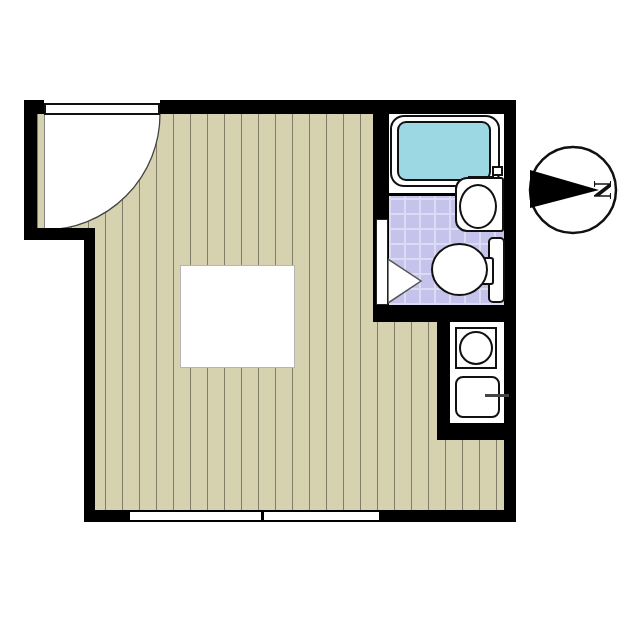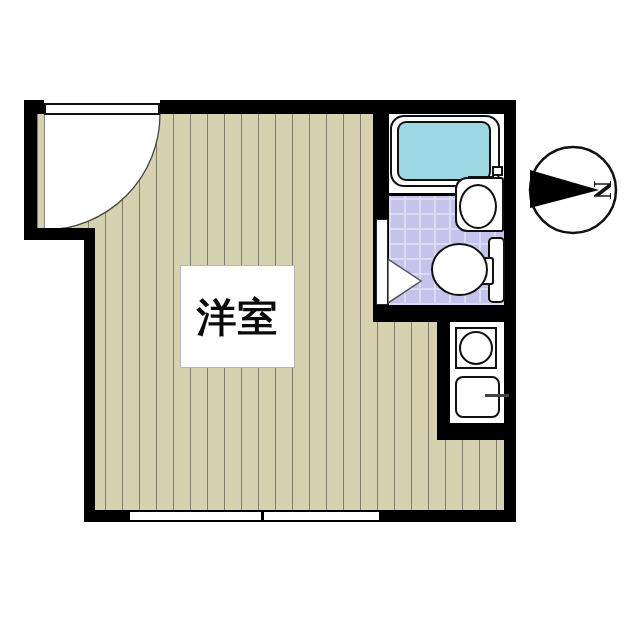--- a/index.html
+++ b/index.html
@@ -81,21 +81,20 @@
   <div class="fixture" style="left:488px;top:237px;width:17px;height:66px;border-radius:5px;border-width:2.5px;"></div>
   <div class="fixture" style="left:480px;top:257px;width:14px;height:28px;border-radius:3px;"></div>
   <div class="fixture" style="left:431px;top:243px;width:57px;height:53px;border-radius:50%;border-width:2.5px;"></div>
 
   <div class="fixture" style="left:455px;top:327px;width:42px;height:42px;border-width:2.5px;"></div>
   <div class="fixture" style="left:459px;top:331px;width:34px;height:34px;border-radius:50%;border-width:2.5px;"></div>
   <div class="fixture" style="left:455px;top:376px;width:45px;height:42px;border-radius:8px;border-width:2.5px;"></div>
   <div class="abs" style="left:485px;top:394px;width:24px;height:3px;background:#444;"></div>
 
   <div class="label-box">
-    <div>洋室</div>
   </div>
 
   <svg class="abs" style="left:527px;top:144px;" width="96" height="95" viewBox="0 0 96 95">
     <circle cx="46" cy="46" r="43" fill="#ffffff" stroke="#111" stroke-width="2.5"></circle>
     <polygon points="3,26 3,64 72,46" fill="#000000"></polygon>
     <text transform="translate(76,46) rotate(90)" text-anchor="middle" dy="0.36em" font-family="Liberation Serif, serif" font-size="26" font-weight="bold" fill="#111">N</text>
   </svg>
 
 </div>
 

